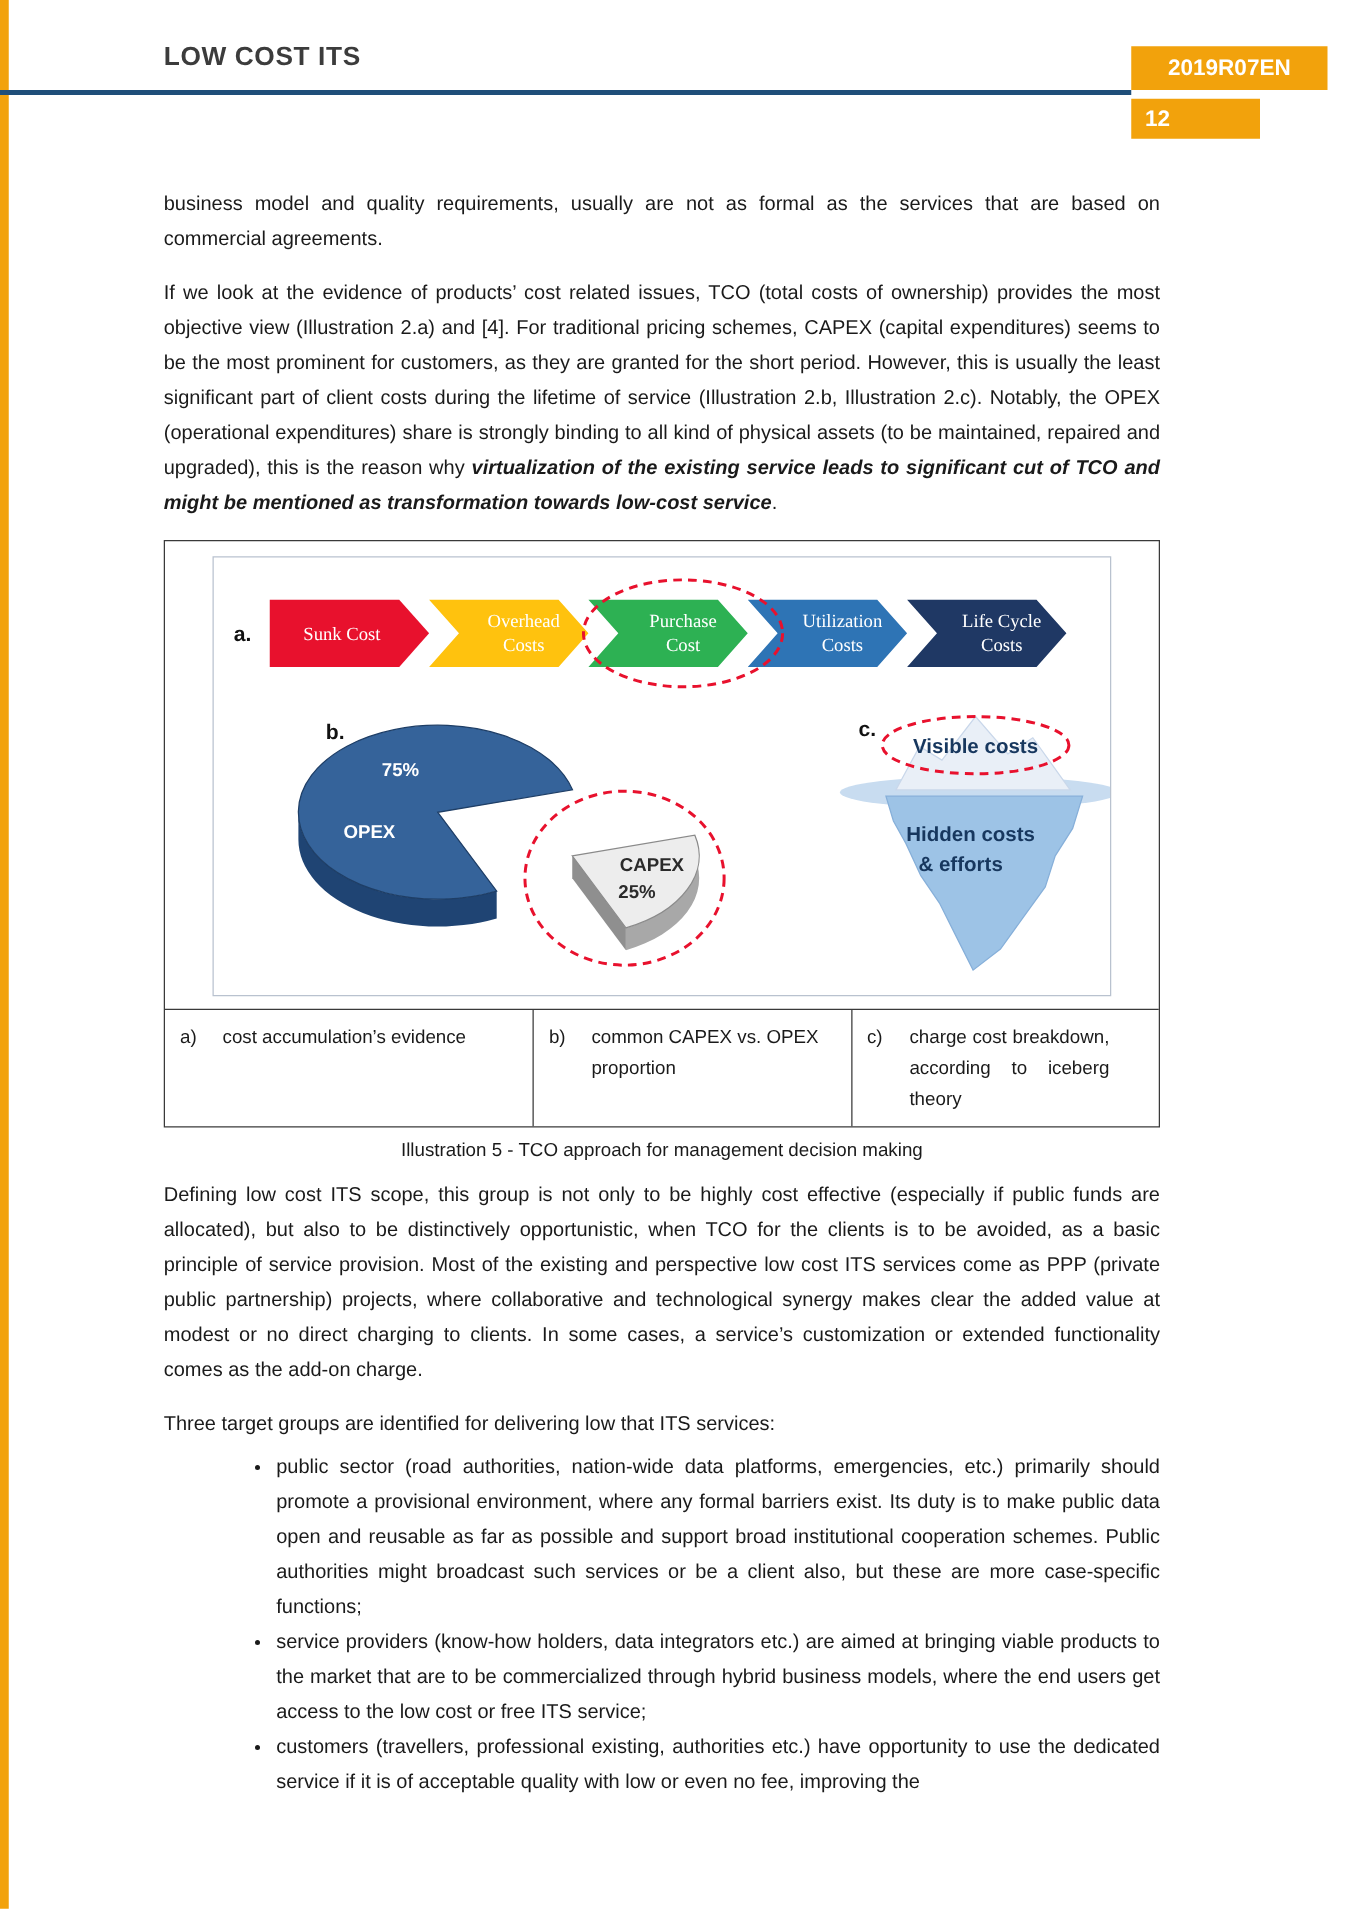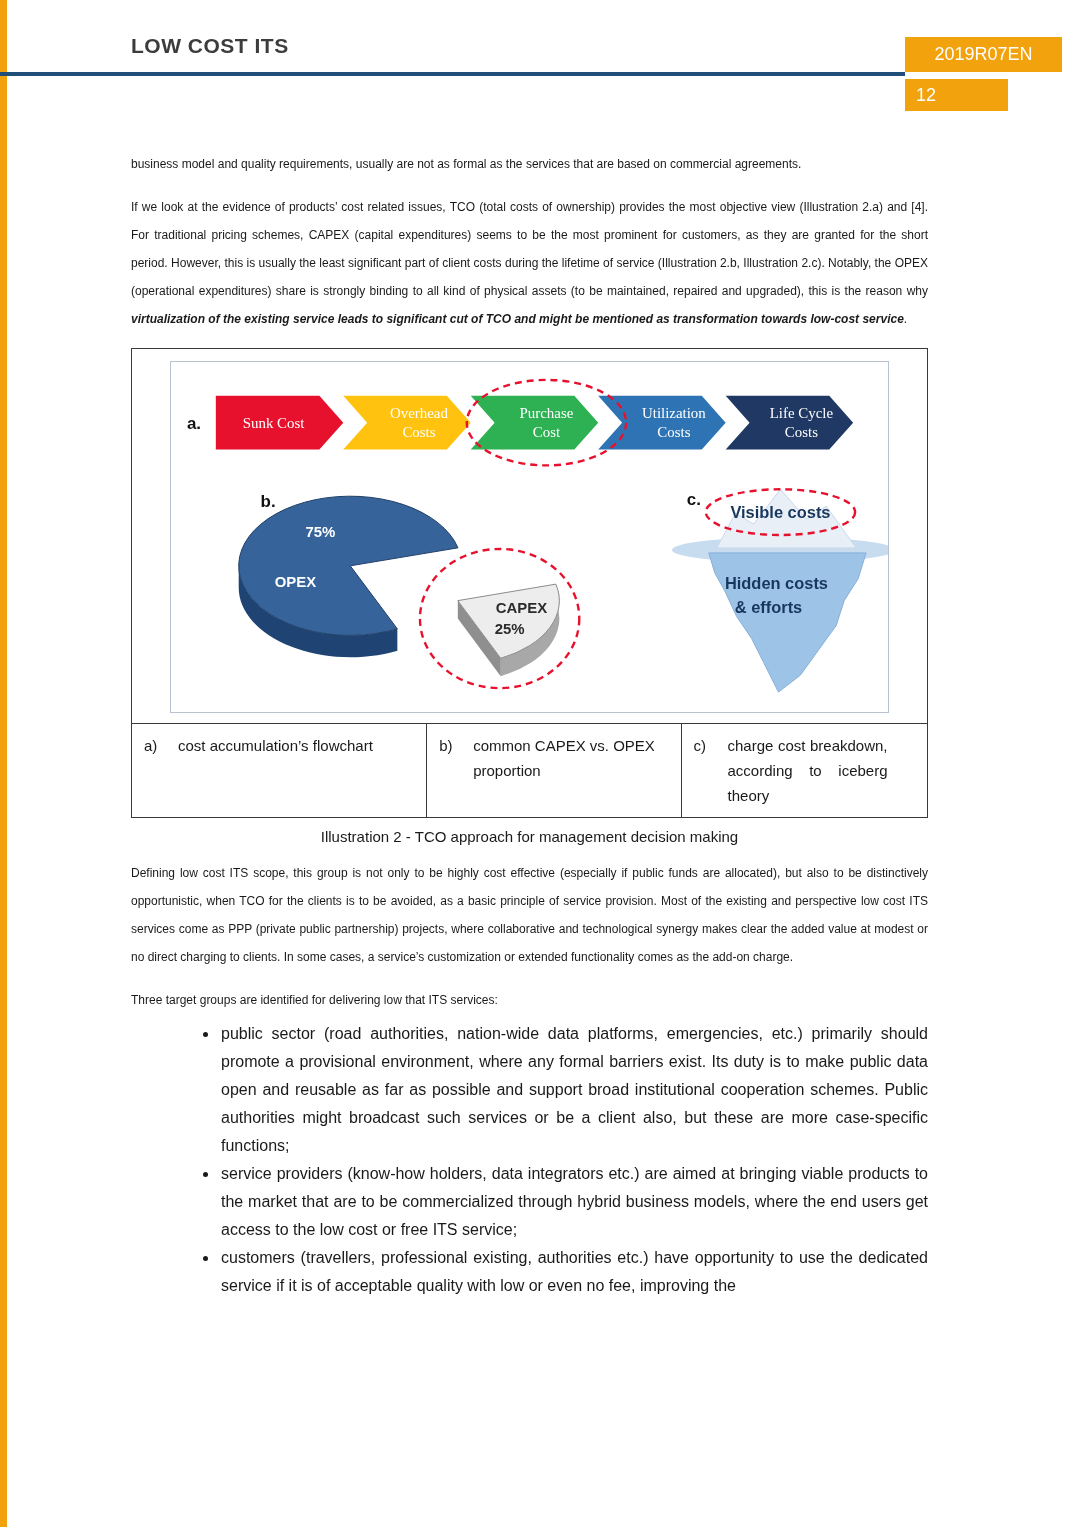--- a/index.html
+++ b/index.html
@@ -7,25 +7,25 @@
   body {
     width:1080px; height:1527px; position:relative; overflow:hidden;
     font-family:"Liberation Sans", sans-serif; color:#1a1a1a;
   }
   .left-stripe { position:absolute; left:0; top:0; width:7px; height:1527px; background:#F2A20C; }
   .header-title {
     position:absolute; left:131px; top:34px; font-size:21px; font-weight:600;
     color:#3c3c3c; letter-spacing:0.5px;text-align:right;
   }
   .header-rule { position:absolute; left:0; top:72px; width:905px; height:4px; background:#1F4E79; }
-  .badge { position:absolute; background:#F2A20C; color:#ffffff; font-weight:normal; font-size:18px; display:flex; align-items:center; }
+  .badge { position:absolute; background:#F2A20C; color:#ffffff; font-weight:bold; font-size:18px; display:flex; align-items:center; }
   .badge-doc { left:905px; top:37px; width:157px; height:35px; justify-content:center; }
   .badge-page { left:905px; top:79px; width:103px; height:32px; padding-left:11px; }
   .content { position:absolute; left:131px; top:150px; width:797px; }
-  .content p { font-size:12px; line-height:28px; text-align:justify; margin:0 0 15px 0; }
+  .content p { font-size:16px; line-height:28px; text-align:justify; margin:0 0 15px 0; }
   .emph { font-weight:bold; font-style:italic; }
 
   .figure { border:1.5px solid #3a3a3a; margin:10px 0 0 0; background:#fff; }
   .figure-image-row { padding:12px 38px 10px 38px; }
   .figure-canvas { border:1px solid #b9c2cf; height:352px; position:relative; }
   .figure-canvas svg { display:block; width:100%; height:100%; }
   .caption-row { display:flex; border-top:1.5px solid #3a3a3a; font-size:15px; line-height:25px; }
   .cap-cell { padding:9px 10px 9px 12px; display:flex; gap:12px; }
   .cap-cell + .cap-cell { border-left:1.5px solid #3a3a3a; }
   .cap-a { flex:0 0 37%; } .cap-b { flex:0 0 32%; } .cap-c { flex:1; }
@@ -122,34 +122,34 @@
             <text class="ice-label" x="608" y="228" text-anchor="middle">Hidden costs</text>
             <text class="ice-label" x="600" y="252" text-anchor="middle">&amp; efforts</text>
           </g>
         </svg>
       </div>
     </div>
 
     <div class="caption-row">
       <div class="cap-cell cap-a">
         <span class="cap-prefix">a)</span>
-        <span>cost accumulation’s flowchart</span>
+        <span>cost accumulation’s evidence</span>
       </div>
       <div class="cap-cell cap-b">
         <span class="cap-prefix">b)</span>
         <span>common CAPEX vs. OPEX proportion</span>
       </div>
       <div class="cap-cell cap-c">
         <span class="cap-prefix">c)</span>
         <span class="cap-text-c">charge cost breakdown, according to iceberg theory</span>
       </div>
     </div>
   </div>
 
-  <div class="figure-caption">Illustration 2 - TCO approach for management decision making</div>
+  <div class="figure-caption">Illustration 5 - TCO approach for management decision making</div>
 
   <p>Defining low cost ITS scope, this group is not only to be highly cost effective (especially if public funds are allocated), but also to be distinctively opportunistic, when TCO for the clients is to be avoided, as a basic principle of service provision. Most of the existing and perspective low cost ITS services come as PPP (private public partnership) projects, where collaborative and technological synergy makes clear the added value at modest or no direct charging to clients. In some cases, a service’s customization or extended functionality comes as the add-on charge.</p>
 
   <p style="margin-bottom:6px;">Three target groups are identified for delivering low that ITS services:</p>
 
   <ul class="bullets">
     <li>public sector (road authorities, nation-wide data platforms, emergencies, etc.) primarily should promote a provisional environment, where any formal barriers exist. Its duty is to make public data open and reusable as far as possible and support broad institutional cooperation schemes. Public authorities might broadcast such services or be a client also, but these are more case-specific functions;</li>
     <li>service providers (know-how holders, data integrators etc.) are aimed at bringing viable products to the market that are to be commercialized through hybrid business models, where the end users get access to the low cost or free ITS service;</li>
     <li>customers (travellers, professional existing, authorities etc.) have opportunity to use the dedicated service if it is of acceptable quality with low or even no fee, improving the</li>
   </ul>

